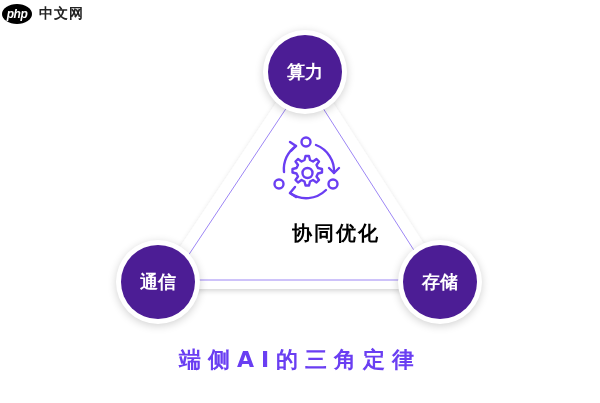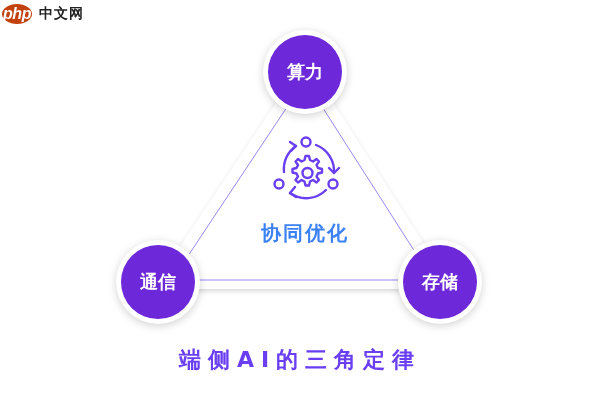--- a/index.html
+++ b/index.html
@@ -2,38 +2,38 @@
 <html><head>
 <meta charset="utf-8">
 <style>
   html, body { margin:0; padding:0; }
   body {
     width:600px; height:403px; background:#ffffff; position:relative; overflow:hidden;
     font-family: "DejaVu Sans", "Liberation Sans", sans-serif;
   }
   .logo { position:absolute; left:2px; top:2px; display:flex; align-items:center; height:24px; }
   .logo-badge {
-    width:30px; height:20px; border-radius:50%; background:#c2410c; color:#fff;
+    width:30px; height:20px; border-radius:50%; background:#000000; color:#fff;
     font-family:"Liberation Sans", sans-serif; font-style:italic; font-weight:bold;
-    font-size:16px; display:flex; align-items:center; justify-content:center; letter-spacing:-0.5px;
+    font-size:12px; display:flex; align-items:center; justify-content:center; letter-spacing:-0.5px;
   }
   .logo-text { margin-left:7px; font-size:14px; font-weight:bold; color:#222; letter-spacing:1px; }
   svg.diagram { position:absolute; left:0; top:0; }
   .node {
     position:absolute; border-radius:50%; background:#fff;
     box-shadow: 0 2px 8px rgba(0,0,0,0.18);
     display:flex; align-items:center; justify-content:center;
   }
   .node-inner {
-    border-radius:50%; background:#6d28d9; color:#fff; font-weight:bold;
+    border-radius:50%; background:#4c1d95; color:#fff; font-weight:bold;
     display:flex; align-items:center; justify-content:center; font-size:18px;
   }
   .center-label {
-    position:absolute; left:230px; top:220px; width:150px; text-align:center;
-    color:#3b82f6; font-weight:bold; font-size:20px; letter-spacing:2px;
+    position:absolute; left:230px; top:220px; width:150px; text-align:right;
+    color:#000000; font-weight:bold; font-size:20px; letter-spacing:2px;
   }
   .footer-title {
     position:absolute; left:150px; top:329px; width:300px; text-align:center;
     color:#6a3ef2; font-weight:bold; font-size:22px; letter-spacing:7px;margin-top:16px;
   }
 </style>
 </head>
 <body>
 
 <div class="logo">

